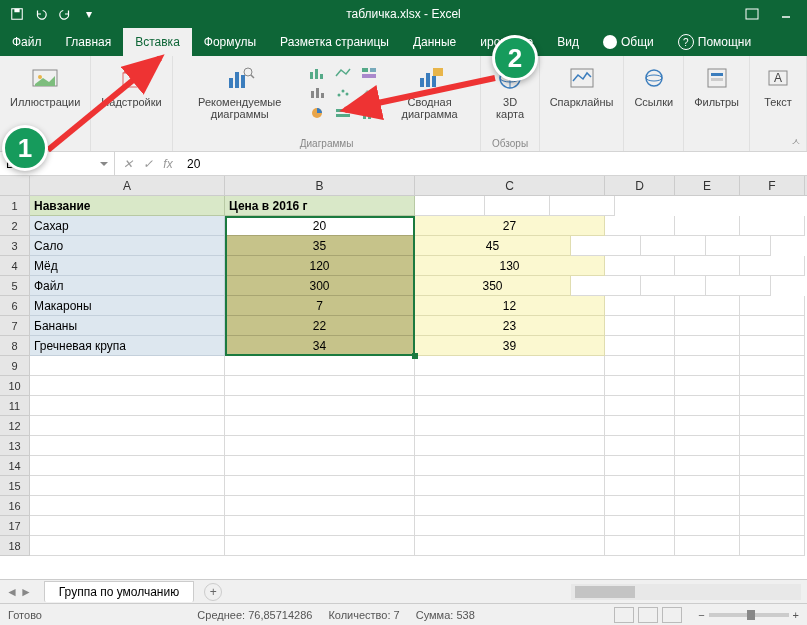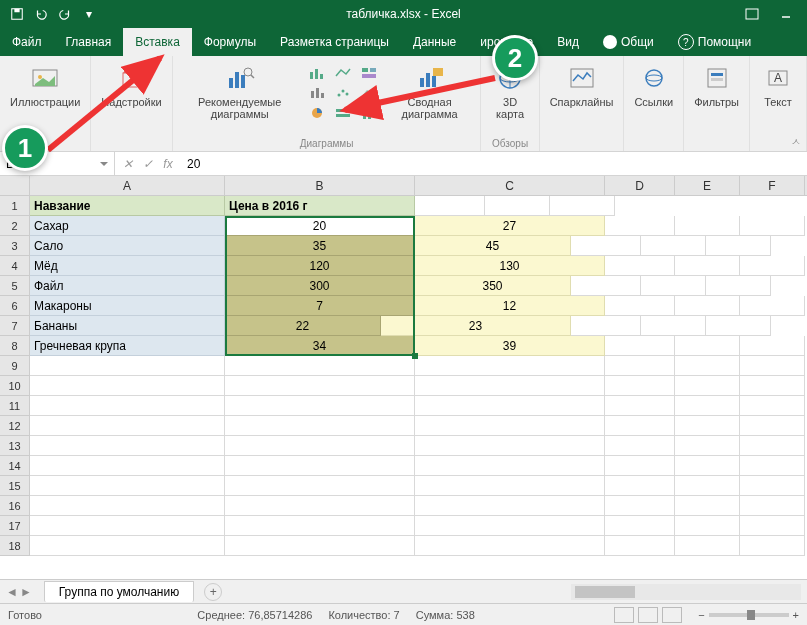--- a/index.html
+++ b/index.html
@@ -400,21 +400,21 @@
 <div class="cell name-cell" style="width:195px">Макароны</div>
 <div class="cell num sel-b" style="width:190px">7</div>
 <div class="cell num col-c" style="width:190px">12</div>
 <div class="cell" style="width:70px"></div>
 <div class="cell" style="width:65px"></div>
 <div class="cell" style="width:65px"></div>
       </div>
       <div class="row">
         <div class="rowhdr">7</div>
 <div class="cell name-cell" style="width:195px">Бананы</div>
-<div class="cell num sel-b" style="width:156px">22</div>
+<div class="cell num sel-b" style="width:190px">22</div>
 <div class="cell num col-c" style="width:190px">23</div>
 <div class="cell" style="width:70px"></div>
 <div class="cell" style="width:65px"></div>
 <div class="cell" style="width:65px"></div>
       </div>
       <div class="row">
         <div class="rowhdr">8</div>
 <div class="cell name-cell" style="width:195px">Гречневая крупа</div>
 <div class="cell num sel-b" style="width:190px">34</div>
 <div class="cell num col-c" style="width:190px">39</div>

